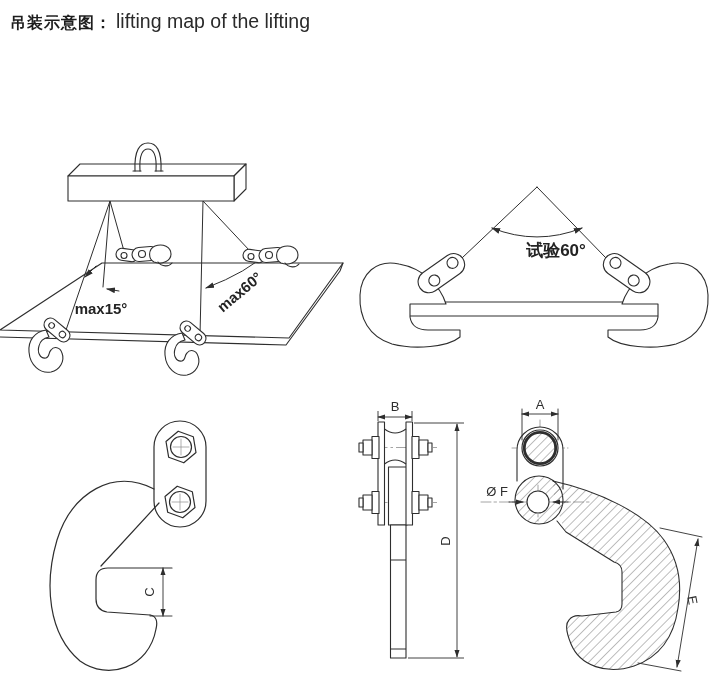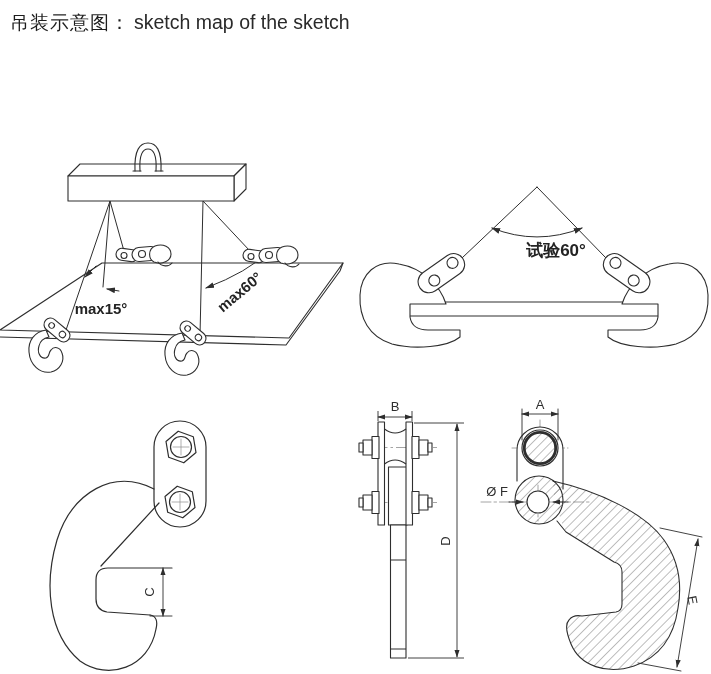--- a/index.html
+++ b/index.html
@@ -1,33 +1,33 @@
 <!DOCTYPE html>
 <html><head>
 <meta charset="utf-8">
 <style>
   html,body{margin:0;padding:0;background:#ffffff;}
   .page{position:relative;width:711px;height:674px;background:#ffffff;overflow:hidden;
         font-family:"Liberation Sans", sans-serif;}
   .title{position:absolute;left:10px;top:10px;white-space:nowrap;color:#1d1d1d;}
-  .title .zh{font-size:19px;font-weight:normal;letter-spacing:1px;}
+  .title .zh{font-size:16px;font-weight:bold;letter-spacing:1px;}
   .title .en{font-size:19.5px;font-weight:400;margin-left:4px;color:#2a2a2a;}
   svg{position:absolute;left:0;top:0;}
   svg text{font-family:"Liberation Sans", sans-serif;fill:#232323;}
   .anno{font-size:15px;font-weight:600;}
   .anno-cn{font-size:17px;font-weight:600;}
   .dim{font-size:13px;font-weight:400;fill:#2e2e2e;}
 </style>
 </head>
 <body>
 
 <div class="page">
 
   <div class="title">
-    <span class="zh">吊装示意图：</span><span class="en">sketch map of the sketch</span>
+    <span class="zh">吊装示意图：</span><span class="en">lifting map of the lifting</span>
   </div>
 
   <svg width="711" height="674" viewBox="0 0 711 674">
     <defs>
       <marker id="arr" viewBox="0 0 10 10" refX="9" refY="5" markerWidth="9" markerHeight="9" orient="auto-start-reverse">
         <path d="M0,1.8 L10,5 L0,8.2 Z" fill="#2e2e2e"></path>
       </marker>
       <pattern id="hatch" width="6.5" height="6.5" patternUnits="userSpaceOnUse" patternTransform="rotate(45)">
         <line x1="0" y1="0" x2="0" y2="6.5" stroke="#6f6f6f" stroke-width="0.9"></line>
       </pattern>

